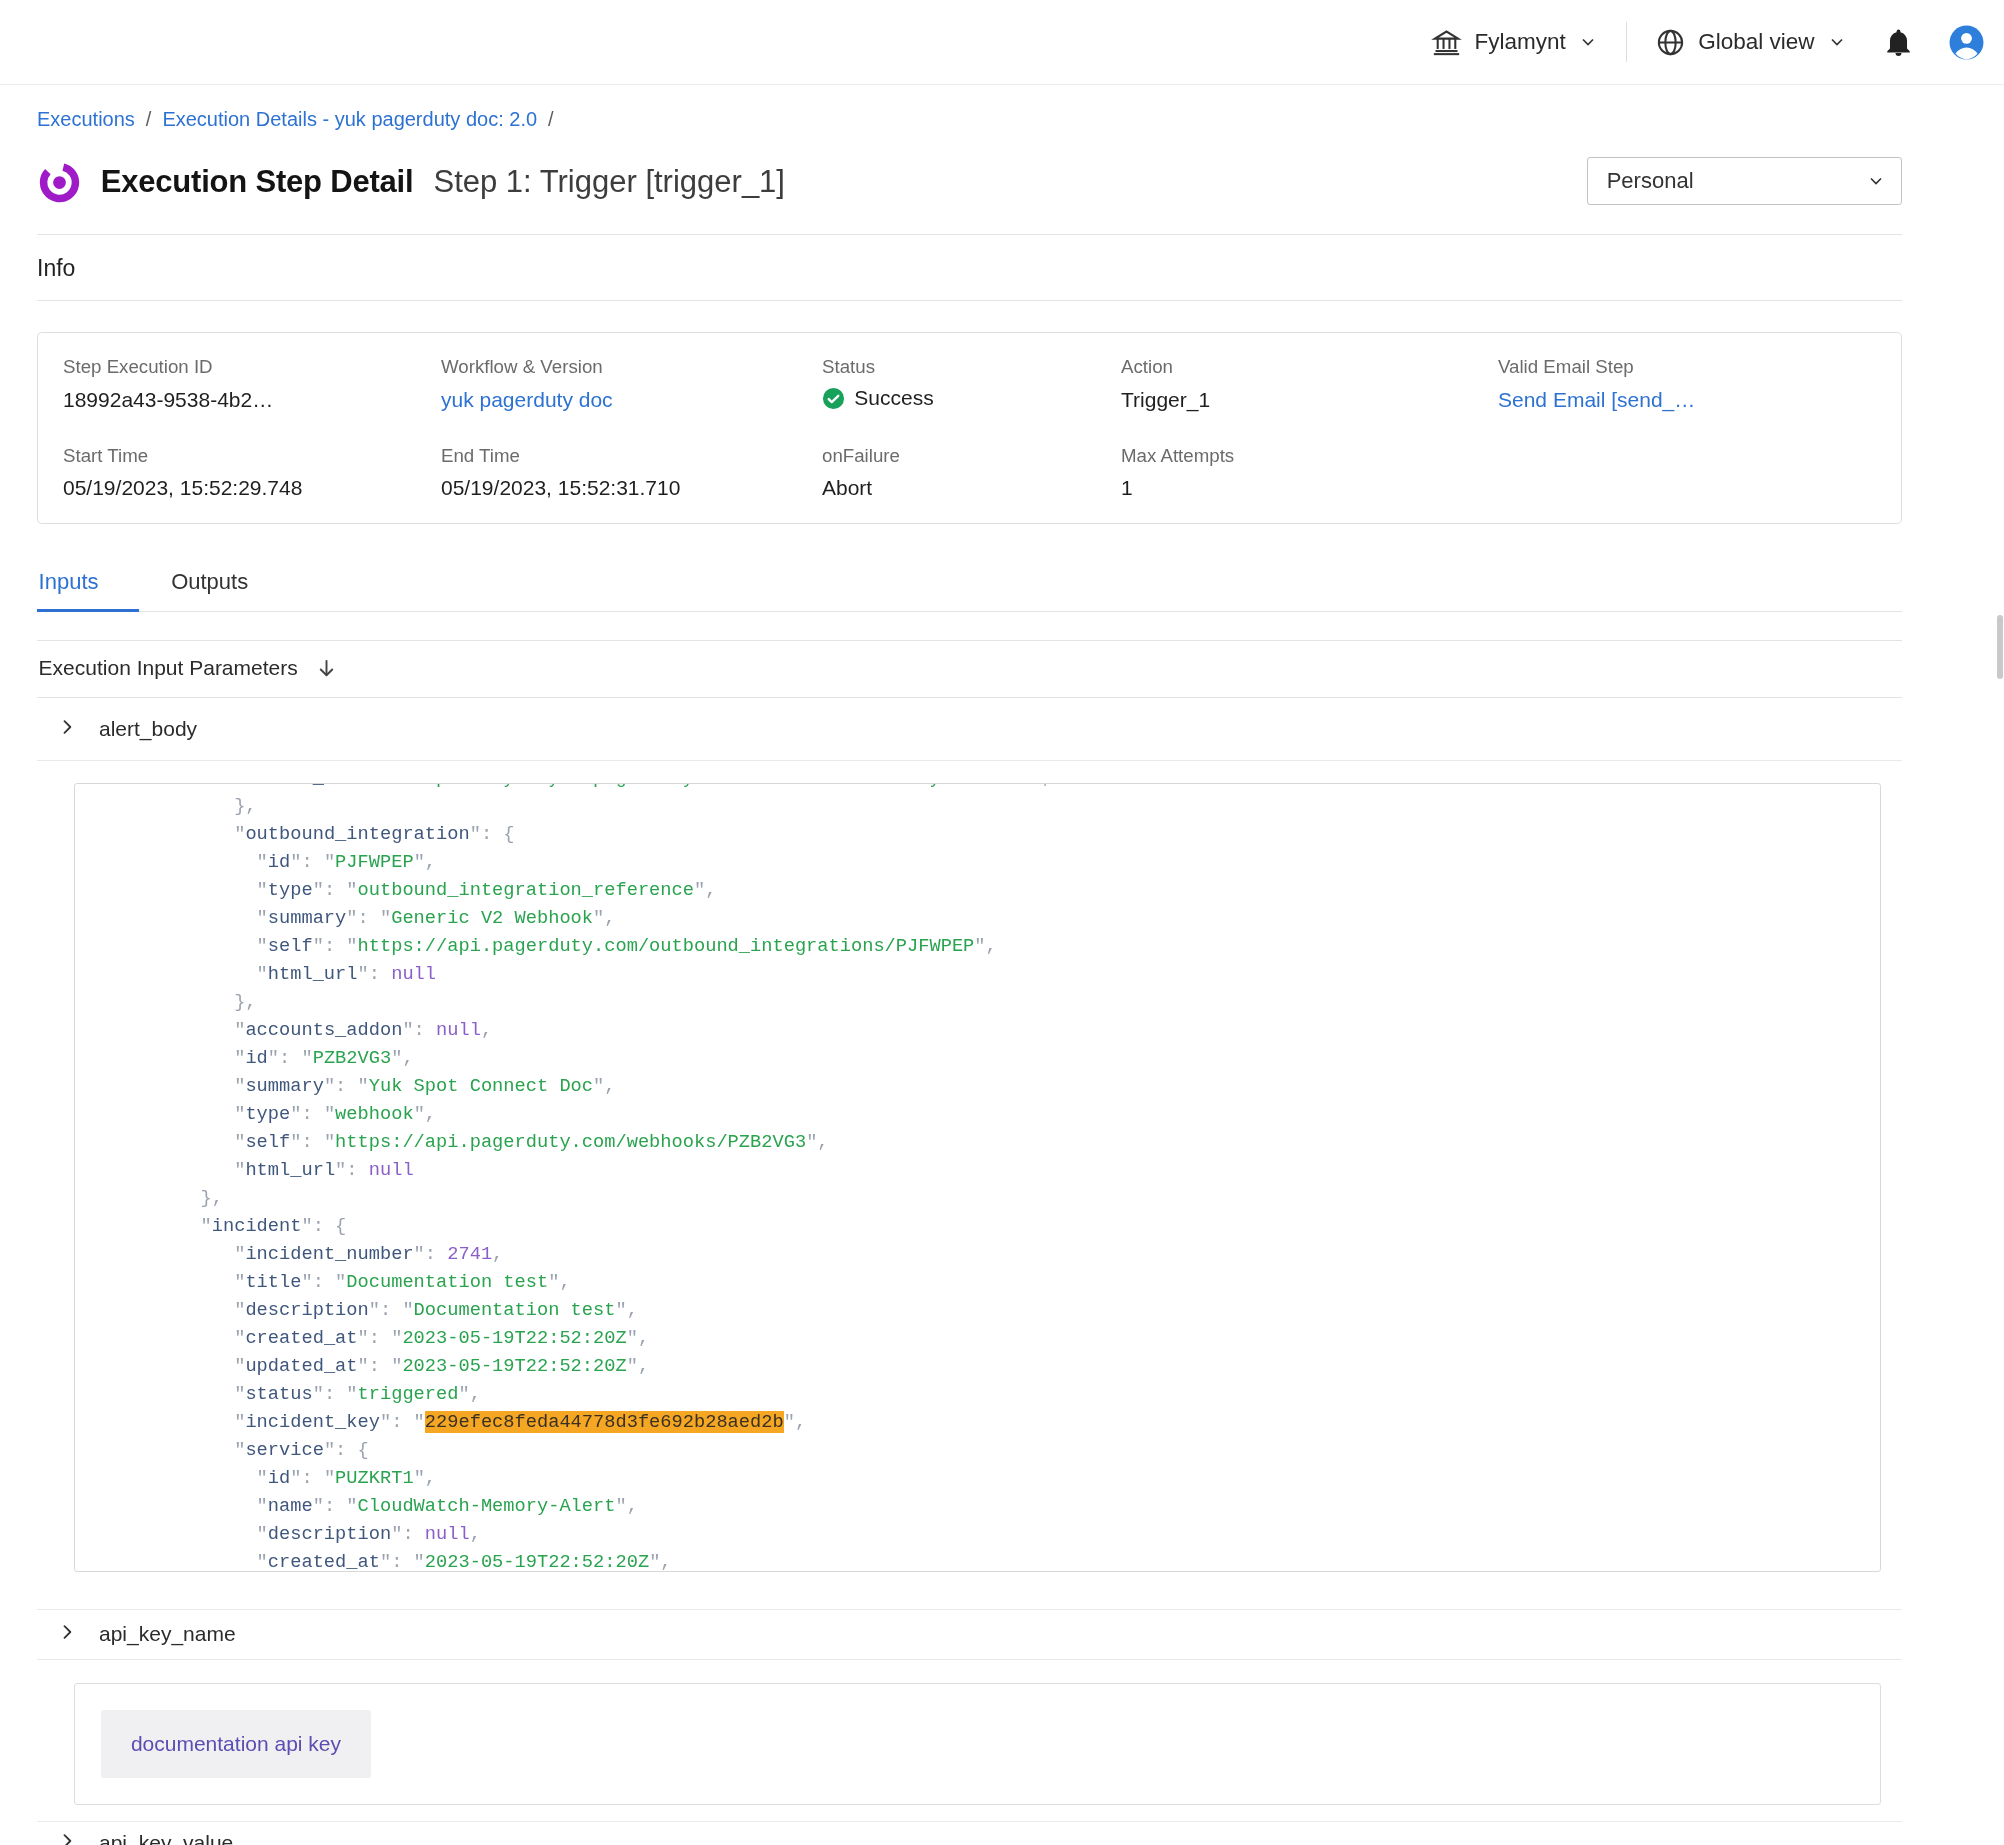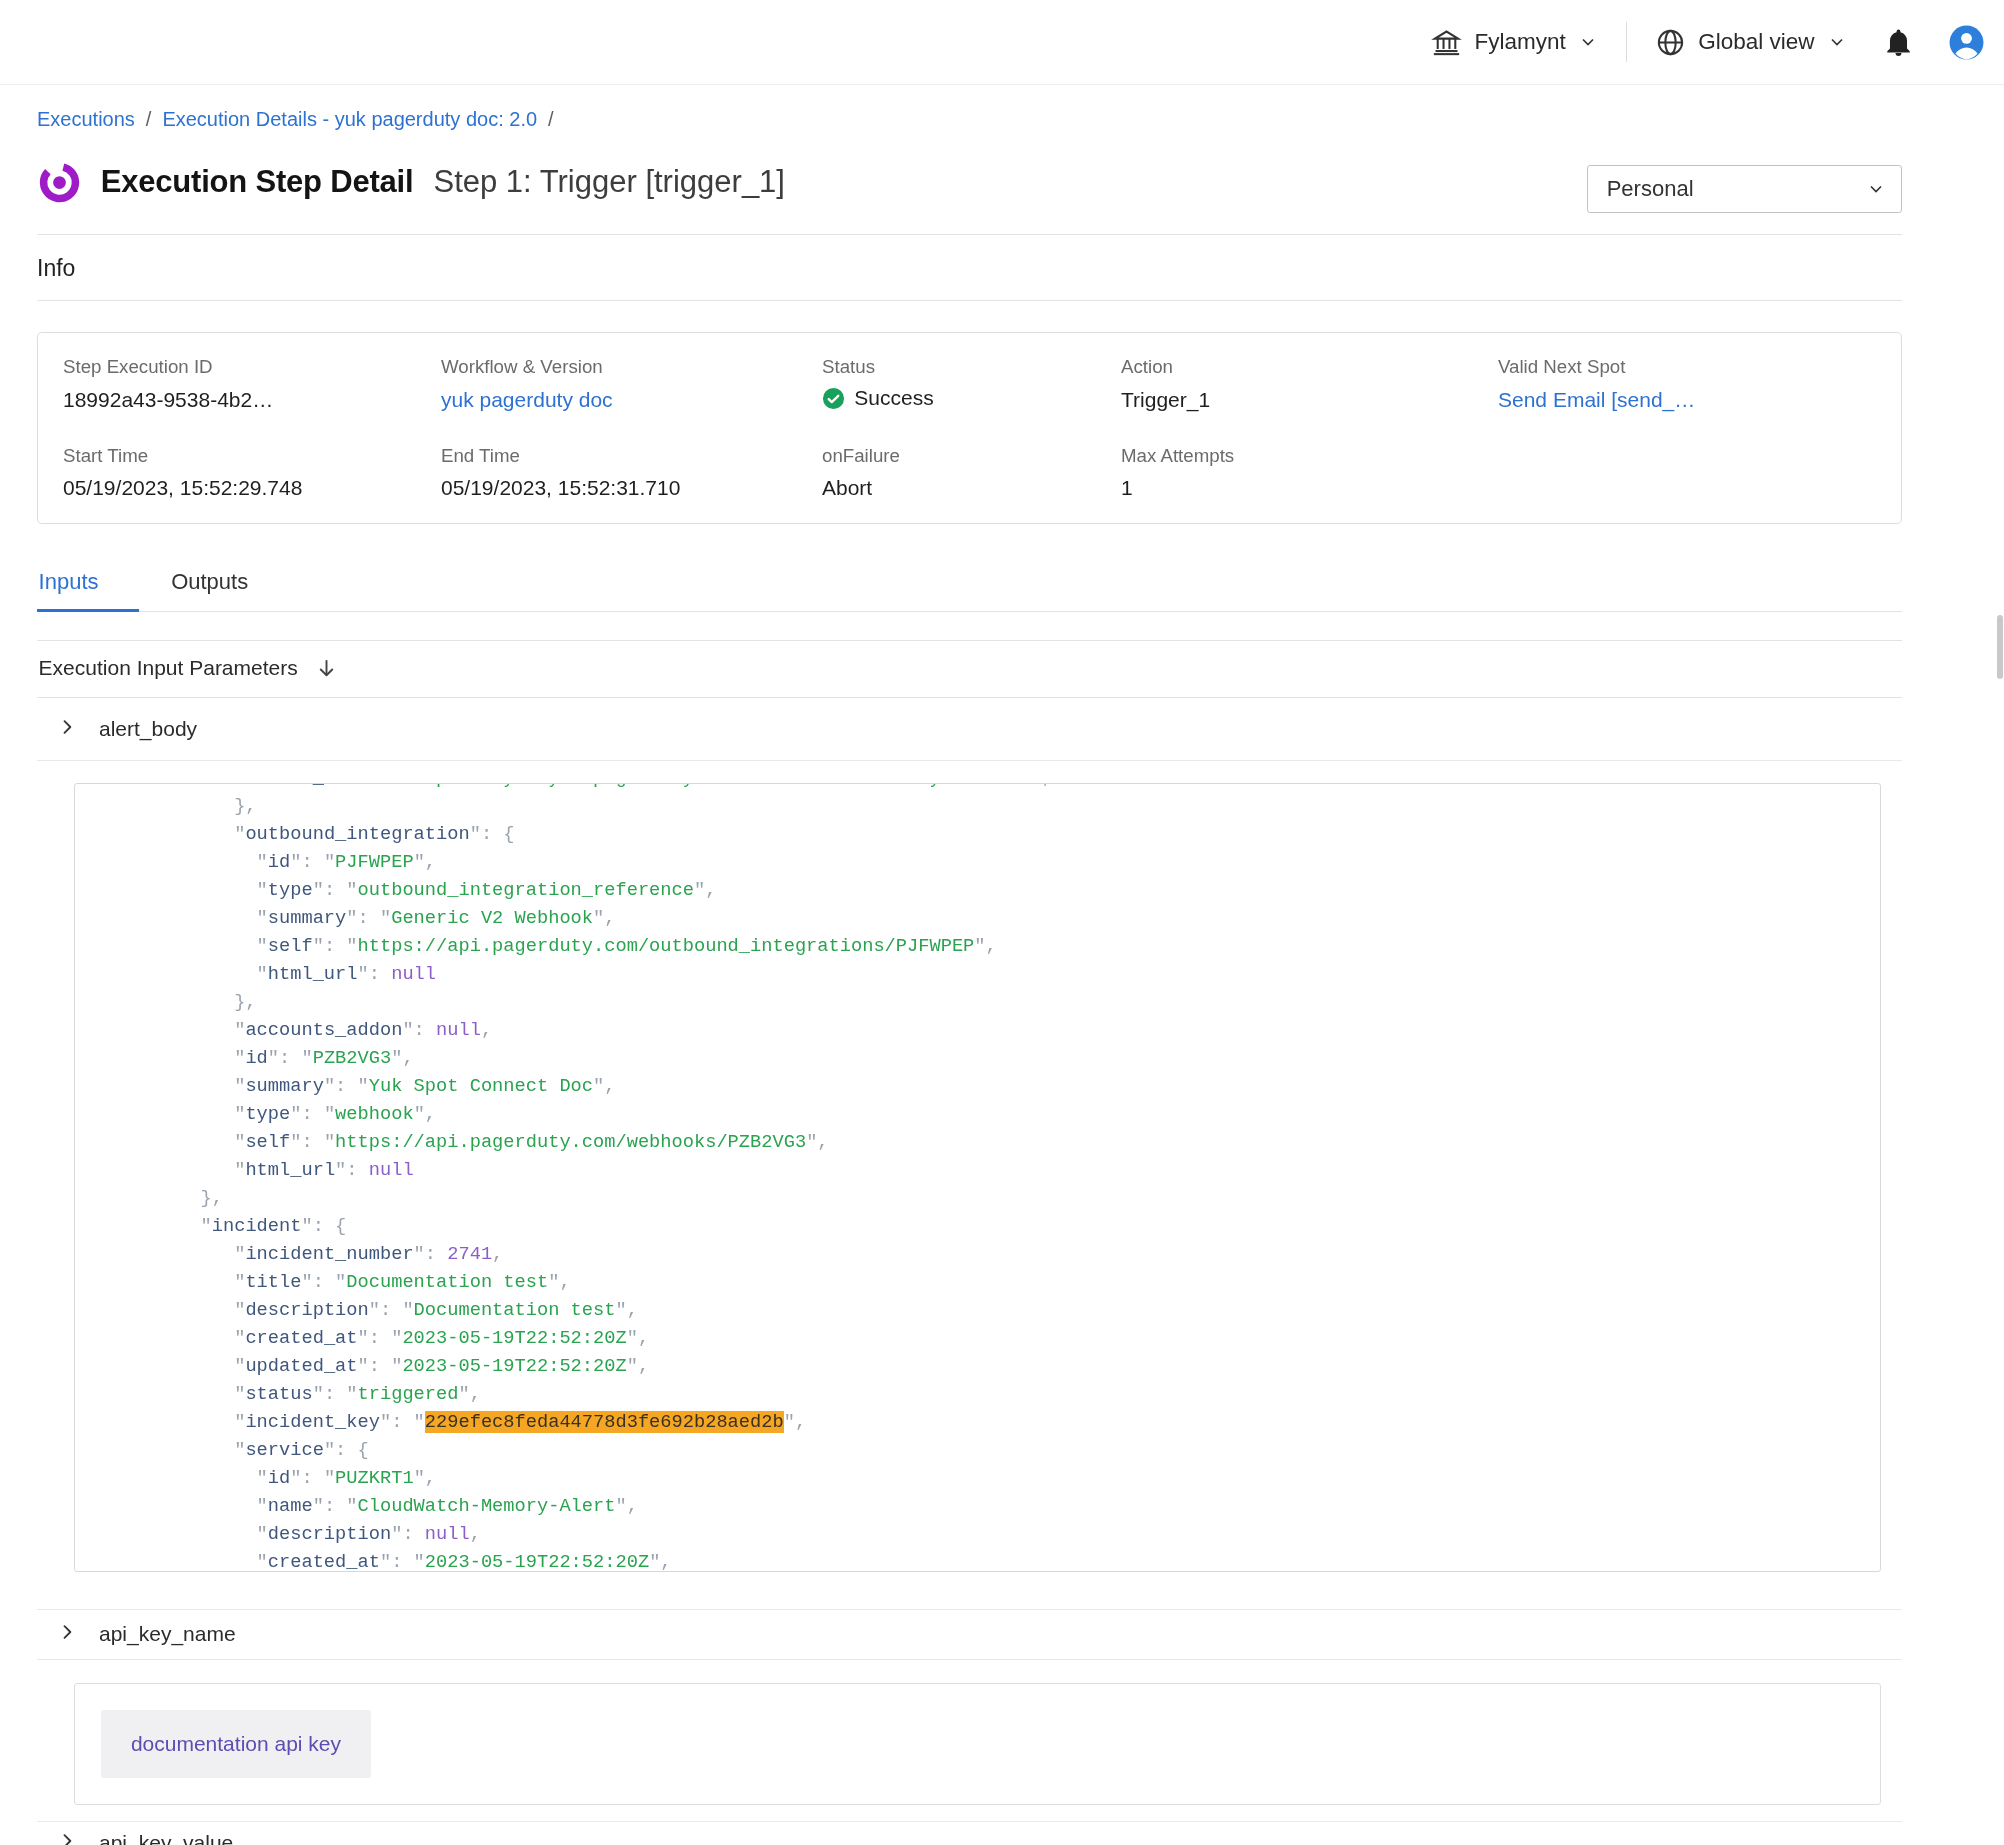--- a/index.html
+++ b/index.html
@@ -27,21 +27,21 @@
   .content { margin:0 103px 0 37px; position:relative; }
 
   .breadcrumb { padding-top:23px; font-size:20px; color:#5f5f5f; display:flex; gap:11px; align-items:center; }
   .breadcrumb .bc-link { color:#2D72D2; cursor:pointer; }
 
   .title-row { margin-top:22px; display:flex; align-items:center; position:relative; height:58px; }
   .logo-icon { width:45px; height:45px; display:block; }
   .page-title { font-size:31px; font-weight:700; color:#141414; margin-left:18.7px; letter-spacing:-0.2px; }
   .page-subtitle { font-size:31px; font-weight:400; color:#3d3d3d; margin-left:20px; }
   .scope-select {
-    position:absolute; right:0; top:12px; width:315px; height:48px;
+    position:absolute; right:0; top:4px; width:315px; height:48px;
     border:0.8px solid #c2c2c2; border-radius:3.1px; background:#fff;
     display:flex; align-items:center; justify-content:space-between;
     padding:0 15.5px 0 18.7px; font-size:22px; color:#333; cursor:pointer;
   }
 
   .hr { height:0.8px; background:#e3e3e3; }
   .hr-title { margin-top:23px; }
 
   .section-heading { font-size:23px; color:#222; margin:20px 0 18.7px 0; }
 
@@ -189,21 +189,21 @@
           <span>Success</span>
         </div>
       </div>
 
       <div>
         <div class="info-label">Action</div>
         <div class="info-value">Trigger_1</div>
       </div>
 
       <div>
-        <div class="info-label">Valid Next Spot</div>
+        <div class="info-label">Valid Email Step</div>
         <a class="info-value link">Send Email [send_…</a>
       </div>
 
       <div>
         <div class="info-label">Start Time</div>
         <div class="info-value">05/19/2023, 15:52:29.748</div>
       </div>
 
       <div>
         <div class="info-label">End Time</div>

